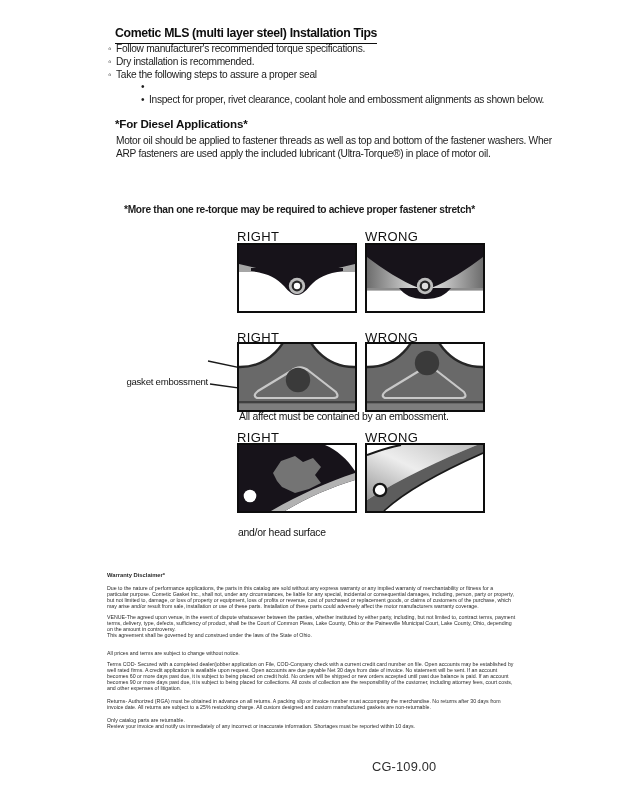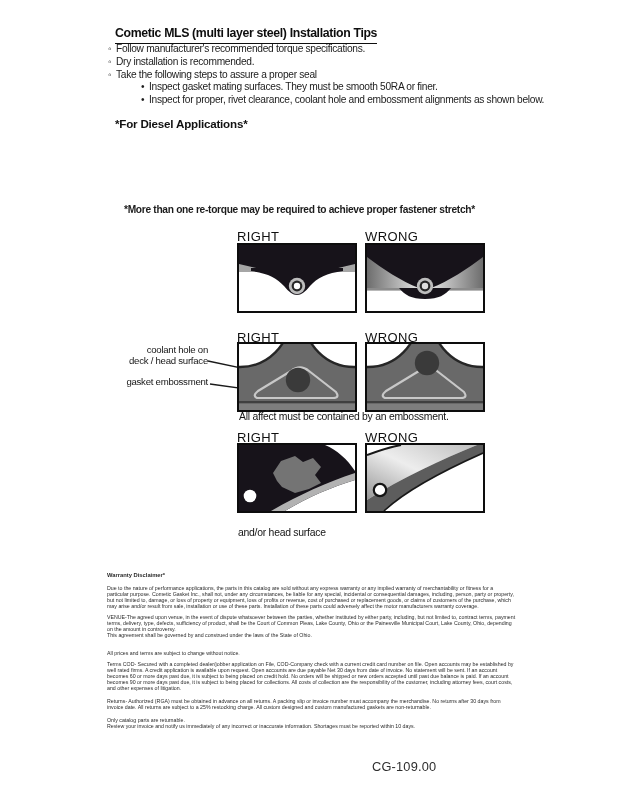--- a/index.html
+++ b/index.html
@@ -55,29 +55,29 @@
     <div class="bullet-line">
         <span class="mk">◦</span>
         <span>Dry installation is recommended.</span>
       </div>
     <div class="bullet-line">
         <span class="mk">◦</span>
         <span>Take the following steps to assure a proper seal</span>
       </div>
     <div class="bullet-line lvl2">
         <span class="mk">•</span>
-        <span>Inspect gasket mating surfaces.  They must be smooth 50RA or finer.</span>
       </div>
     <div class="bullet-line lvl2">
         <span class="mk">•</span>
         <span>Inspect for proper, rivet clearance, coolant hole and embossment alignments as shown below.</span>
       </div>
   </div>
 
   <div class="abs diesel-heading">*For Diesel Applications*</div>
+  <p class="abs para p1">Motor oil should be applied to fastener threads as well as top and bottom of the fastener washers. When ARP fasteners are used apply the included lubricant (Ultra-Torque®) in place of motor oil.</p>
   <div class="abs note">*More than one re-torque may be required to achieve proper fastener stretch*</div>
 
   <div class="abs dg-label" style="left:237px;top:229px;">RIGHT</div>
   <div class="abs dg-label" style="left:365px;top:229px;">WRONG</div>
 
   <div class="abs panel" style="left:237px;top:243px;">
     <svg width="116" height="66" viewBox="0 0 116 66">
       <rect width="116" height="66" fill="#ffffff"></rect>
       <rect width="116" height="27" fill="#17131a"></rect>
       <path d="M0,19 C13,22 25,25 36,27 L0,27 Z" fill="#a6a6a6"></path>
@@ -114,24 +114,20 @@
         <circle cx="58" cy="41" r="5.4" fill="#262626"></circle>
         <circle cx="58" cy="41" r="3.2" fill="#dedede"></circle>
       </g>
     </svg>
   </div>
 
 
   <div class="abs dg-label" style="left:237px;top:330px;">RIGHT</div>
   <div class="abs dg-label" style="left:365px;top:330px;">WRONG</div>
 
-  <div class="abs callout" style="left:90px;top:345px;">
-    <div>coolant hole on</div>
-    <div>deck / head surface</div>
-  </div>
   <div class="abs callout" style="left:90px;top:377px;">gasket embossment</div>
 
   <svg class="abs" style="left:205px;top:340px;" width="100" height="60" viewBox="0 0 100 60">
     <line x1="3" y1="21" x2="88" y2="39" stroke="#1a1a1a" stroke-width="1.3"></line>
     <line x1="5" y1="44" x2="55" y2="51" stroke="#1a1a1a" stroke-width="1.3"></line>
   </svg>
 
   <div class="abs panel" style="left:237px;top:342px;">
     <svg width="116" height="66" viewBox="0 0 116 66">
       <rect width="116" height="66" fill="#696969"></rect>

